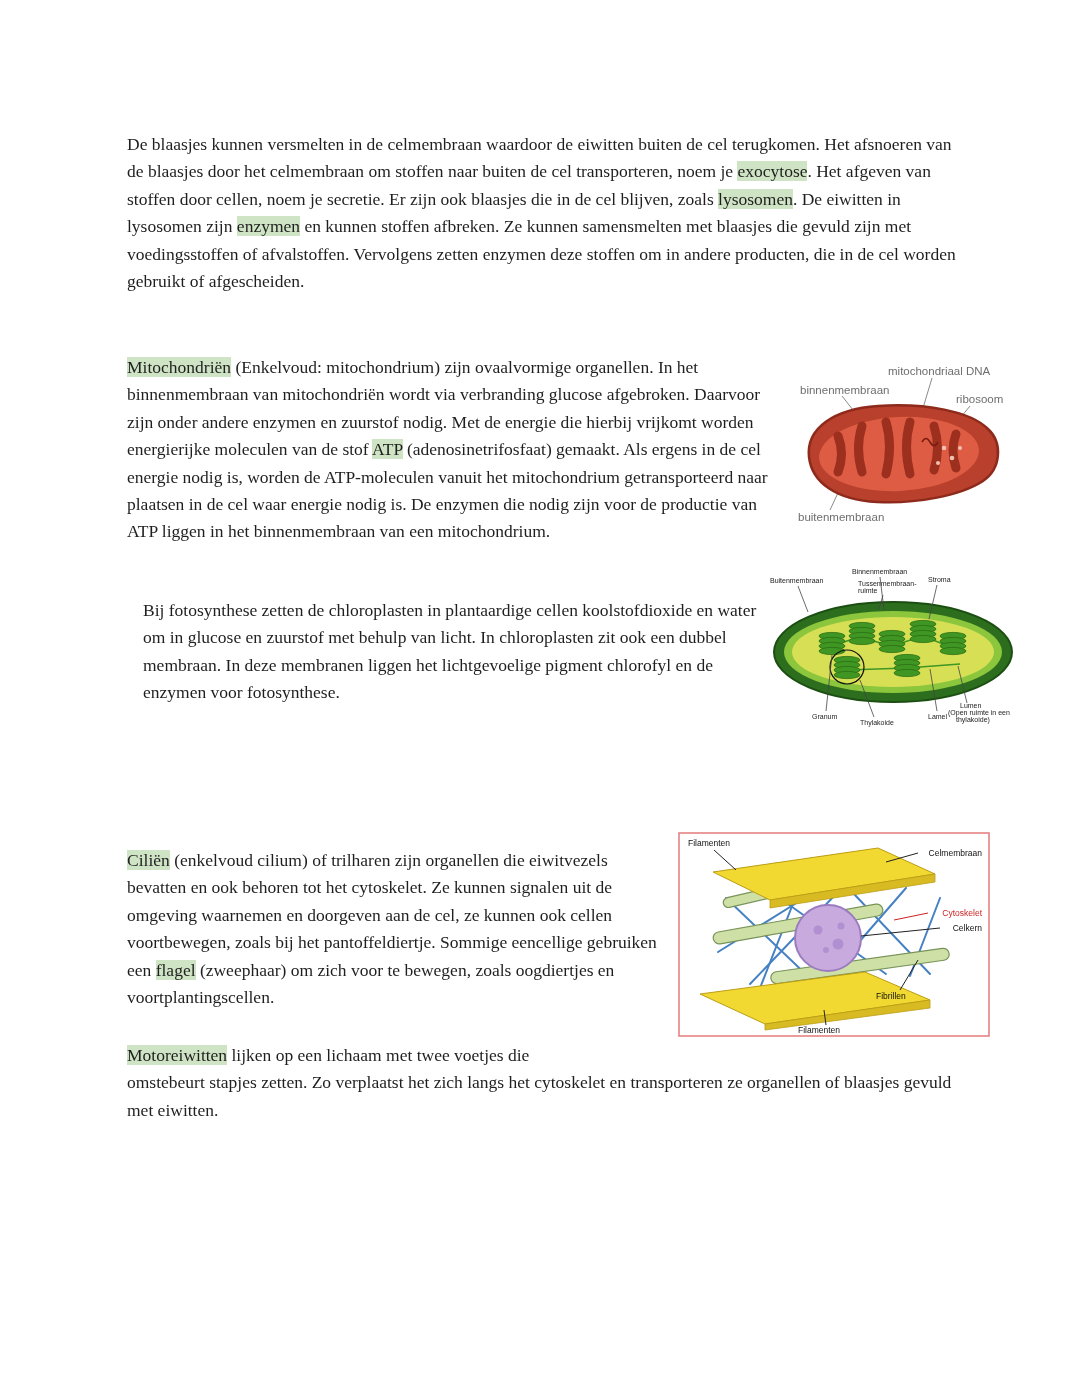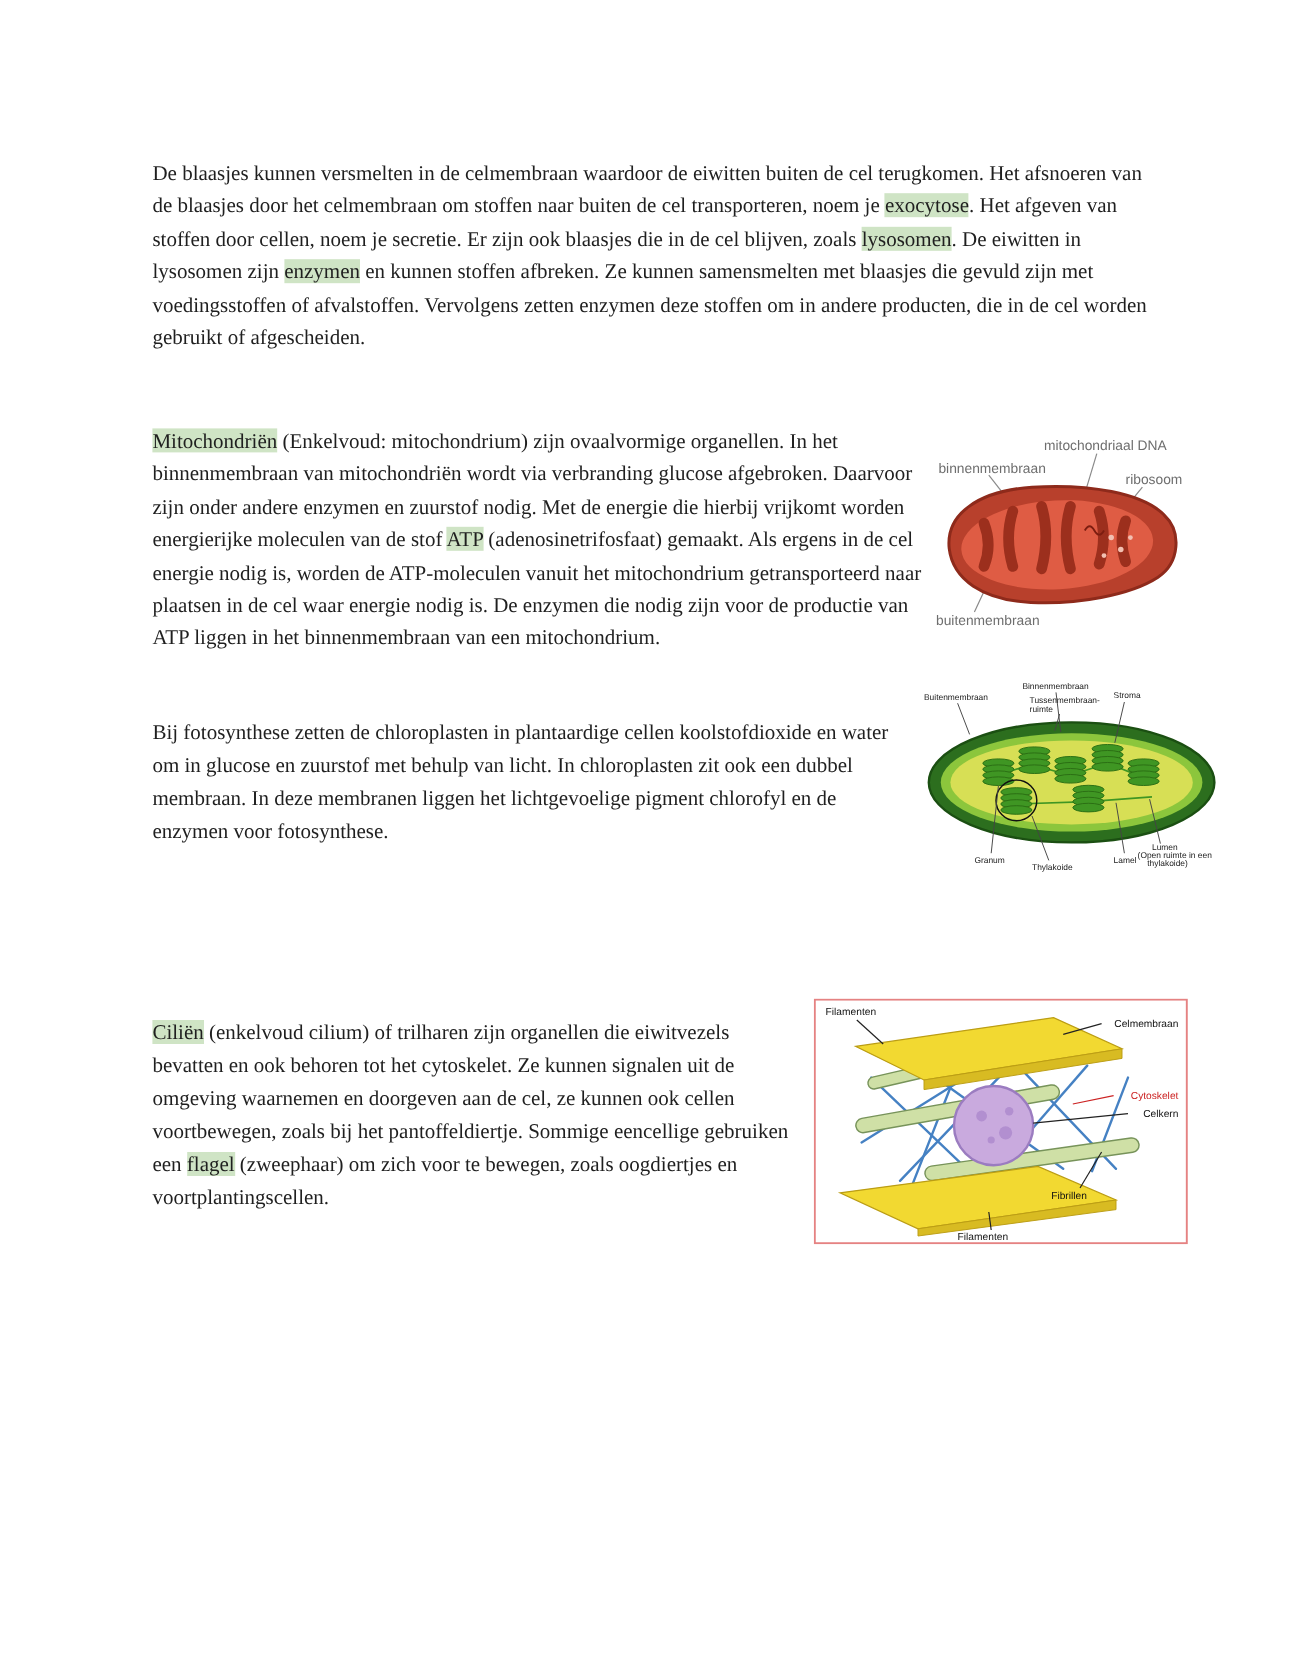--- a/index.html
+++ b/index.html
@@ -19,27 +19,28 @@
 </style>
 </head>
 <body>
 
 <div class="page">
 
   <div class="para" style="top:131px; width:832px;"><span>De blaasjes kunnen versmelten in de celmembraan waardoor de eiwitten buiten de cel terugkomen. Het afsnoeren van de blaasjes door het celmembraan om stoffen naar buiten de cel transporteren, noem je </span><span class="hl">exocytose</span><span>. Het afgeven van stoffen door cellen, noem je secretie. Er zijn ook blaasjes die in de cel blijven, zoals </span><span class="hl">lysosomen</span><span>. De eiwitten in lysosomen zijn </span><span class="hl">enzymen</span><span> en kunnen stoffen afbreken. Ze kunnen samensmelten met blaasjes die gevuld zijn met voedingsstoffen of afvalstoffen. Vervolgens zetten enzymen deze stoffen om in andere producten, die in de cel worden gebruikt of afgescheiden.</span></div>
 
   <div class="para" style="top:354px; width:648px;"><span class="hl">Mitochondriën</span><span> (Enkelvoud: mitochondrium) zijn ovaalvormige organellen. In het binnenmembraan van mitochondriën wordt via verbranding glucose afgebroken. Daarvoor zijn onder andere enzymen en zuurstof nodig. Met de energie die hierbij vrijkomt worden energierijke moleculen van de stof </span><span class="hl">ATP</span><span> (adenosinetrifosfaat) gemaakt. Als ergens in de cel energie nodig is, worden de ATP-moleculen vanuit het mitochondrium getransporteerd naar plaatsen in de cel waar energie nodig is. De enzymen die nodig zijn voor de productie van ATP liggen in het binnenmembraan van een mitochondrium.</span></div>
 
-  <div class="para" style="top:597px; width:632px;"><span>Bij fotosynthese zetten de chloroplasten in plantaardige cellen koolstofdioxide en water om in glucose en zuurstof met behulp van licht. In chloroplasten zit ook een dubbel membraan. In deze membranen liggen het lichtgevoelige pigment chlorofyl en de enzymen voor fotosynthese.</span></div>
+  <div class="para" style="top:597px; width:632px;margin-left:16px;"><span>Bij fotosynthese zetten de chloroplasten in plantaardige cellen koolstofdioxide en water om in glucose en zuurstof met behulp van licht. In chloroplasten zit ook een dubbel membraan. In deze membranen liggen het lichtgevoelige pigment chlorofyl en de enzymen voor fotosynthese.</span></div>
 
 
   <div class="para" style="top:847px; width:534px;"><span class="hl">Ciliën</span><span> (enkelvoud cilium) of trilharen zijn organellen die eiwitvezels bevatten en ook behoren tot het cytoskelet. Ze kunnen signalen uit de omgeving waarnemen en doorgeven aan de cel, ze kunnen ook cellen voortbewegen, zoals bij het pantoffeldiertje. Sommige eencellige gebruiken een </span><span class="hl">flagel</span><span> (zweephaar) om zich voor te bewegen, zoals oogdiertjes en voortplantingscellen.</span></div>
 
+  <div class="para" style="top:1042px; width:832px;"><span class="hl">Motoreiwitten</span><span> lijken op een lichaam met twee voetjes die</span><br><span>omstebeurt stapjes zetten. Zo verplaatst het zich langs het cytoskelet en transporteren ze organellen of blaasjes gevuld met eiwitten.</span></div>
 
-  <div class="fig" style="left:766px; top:362px; width:228px; height:170px;">
+  <div class="fig" style="left:784px; top:362px; width:228px; height:170px;">
     <svg width="228" height="170" viewBox="0 0 228 170">
       <g stroke="#8a8a8a" stroke-width="1">
         <line x1="58" y1="34" x2="80" y2="62"></line>
         <line x1="148" y1="16" x2="136" y2="56"></line>
         <line x1="186" y1="44" x2="168" y2="66"></line>
         <line x1="46" y1="148" x2="60" y2="118"></line>
       </g>
       <path d="M 25,95 C 22,66 50,47 94,44 C 142,41 186,49 204,67 C 219,81 217,107 199,119 C 176,134 131,142 93,140 C 53,138 28,121 25,95 Z" fill="#b8402c" stroke="#8e2a1b" stroke-width="2.5"></path>
       <ellipse cx="115" cy="92" rx="80" ry="37" fill="#df5c44" transform="rotate(-3 115 92)"></ellipse>
       <g stroke="#9c2f1d" stroke-width="9" fill="none" stroke-linecap="round">

